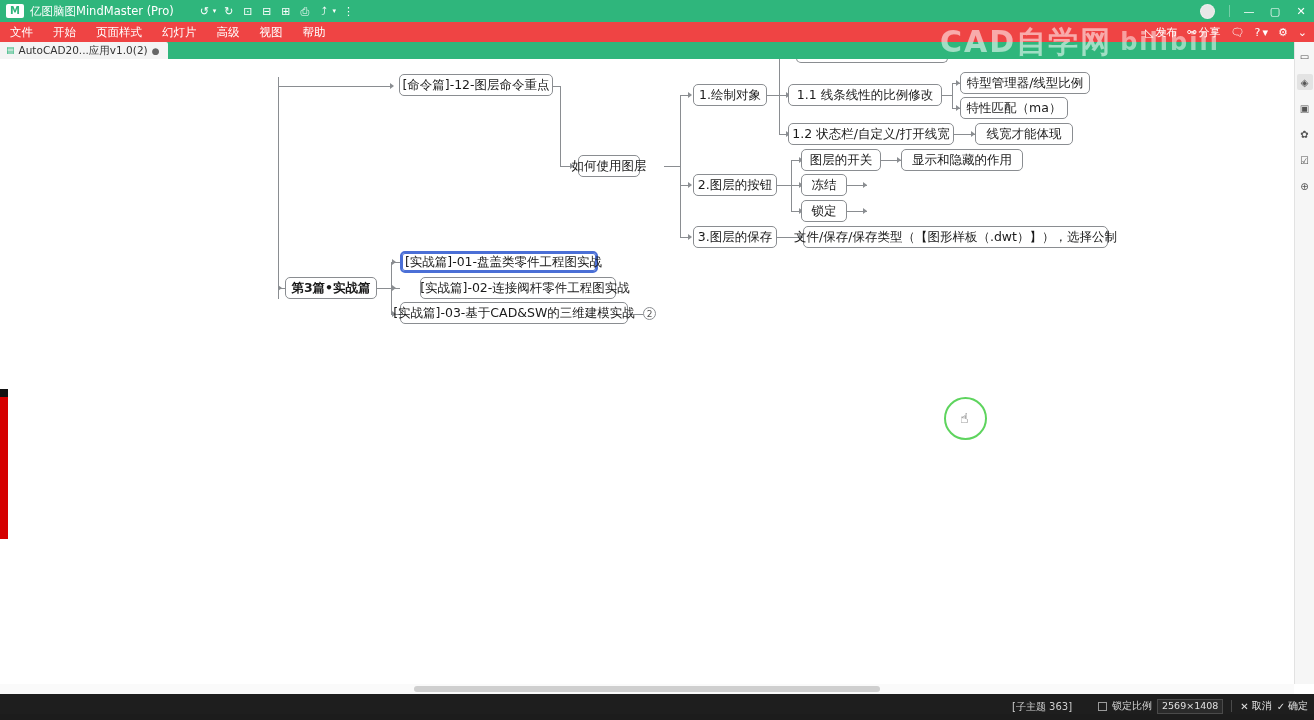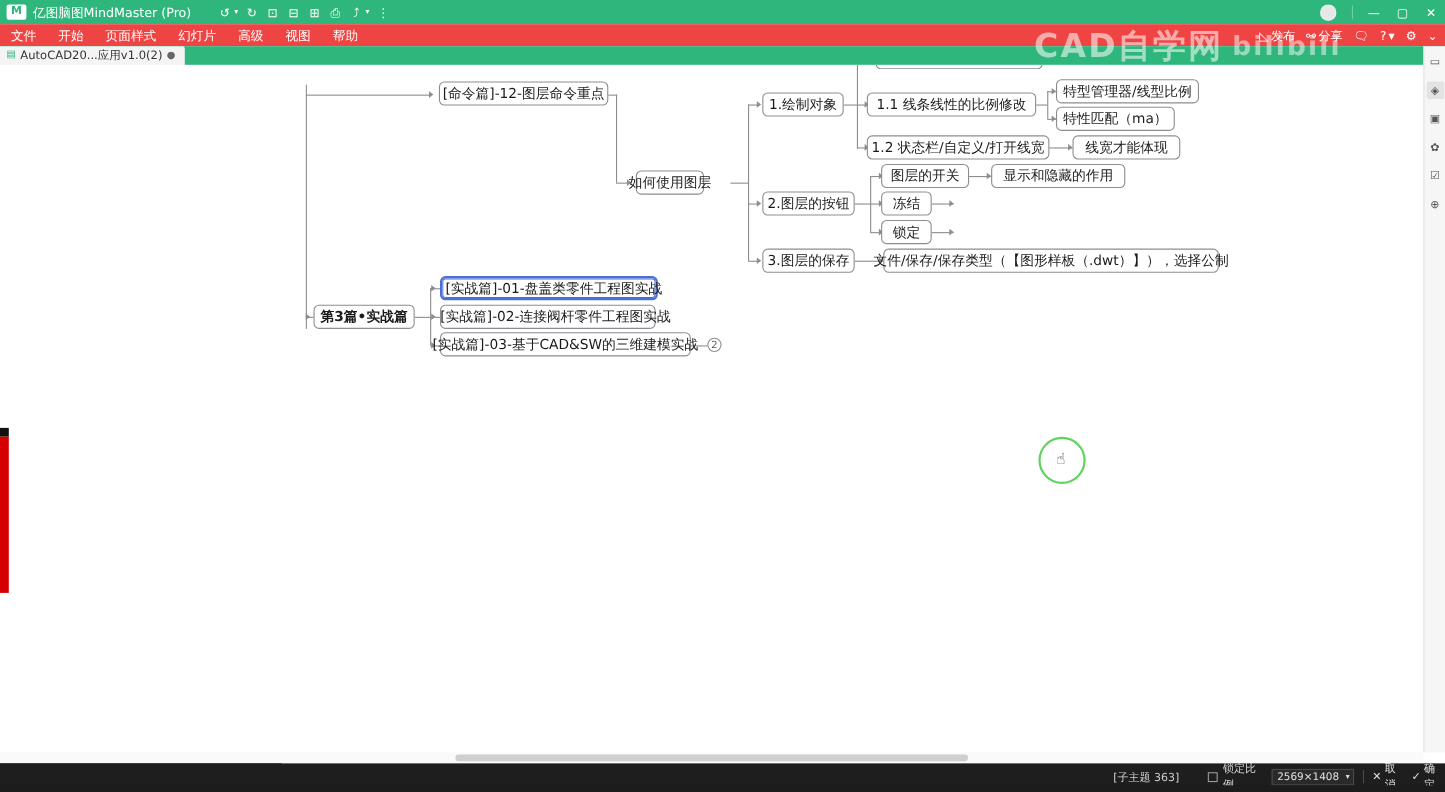--- a/index.html
+++ b/index.html
@@ -204,21 +204,21 @@
   .cap-group {
     position:absolute;left:1098px;top:698px;height:16px;
     display:flex;align-items:center;gap:5px;color:#d8d8d8;font-size:10px;
   }
   .cap-check {
     width:9px;height:9px;border:1px solid #9a9a9a;background:transparent;
   }
   .cap-dim {
     height:15px;min-width:66px;border:1px solid #4a4a4a;background:#2a2a2a;
     display:flex;align-items:center;justify-content:space-between;
-    padding:0 4px;color:#e0e0e0;font-size:9.5px;gap:6px;
+    padding:0 4px;color:#e0e0e0;font-size:9.5px;gap:6px;flex-direction:column;
   }
   .cap-btn { display:flex;align-items:center;gap:3px;color:#e0e0e0;font-size:10px; }
   .cap-sep { width:1px;height:12px;background:#4a4a4a;margin:0 3px; }
   .caret-dn { font-size:7px; }
 </style>
 </head>
 <body>
 
 <div class="titlebar">
   <div class="app-logo">M</div>
@@ -382,21 +382,21 @@
   <div class="node" style="left:801px; top:90px; width:80px; height:22px;">图层的开关</div>
   <div class="node" style="left:901px; top:90px; width:122px; height:22px;">显示和隐藏的作用</div>
   <div class="node" style="left:801px; top:115px; width:46px; height:22px;">冻结</div>
   <div class="node" style="left:801px; top:141px; width:46px; height:22px;">锁定</div>
 
   <div class="node" style="left:693px; top:167px; width:84px; height:22px;">3.图层的保存</div>
   <div class="node" style="left:803px; top:167px; width:305px; height:22px;">文件/保存/保存类型（【图形样板（.dwt）】），选择公制</div>
 
   <div class="node bold" style="left:285px; top:218px; width:92px; height:22px;">第3篇•实战篇</div>
   <div class="node selected" style="left:400px; top:192px; width:198px; height:22px;">[实战篇]-01-盘盖类零件工程图实战</div>
-  <div class="node" style="left:400px; top:218px; width:196px; height:22px;padding-left:21px;">[实战篇]-02-连接阀杆零件工程图实战</div>
+  <div class="node" style="left:420px; top:218px; width:196px; height:22px;padding-left:21px;">[实战篇]-02-连接阀杆零件工程图实战</div>
   <div class="node" style="left:400px; top:243px; width:228px; height:22px;">[实战篇]-03-基于CAD&amp;SW的三维建模实战</div>
 
   <div class="badge" style="left:643px; top:248px;">2</div>
 
   <div class="click-ring"></div>
   <div class="hand-cursor">☝</div>
 </div>
 
 <div class="rail">
   <div class="rail-ico">▭</div>

